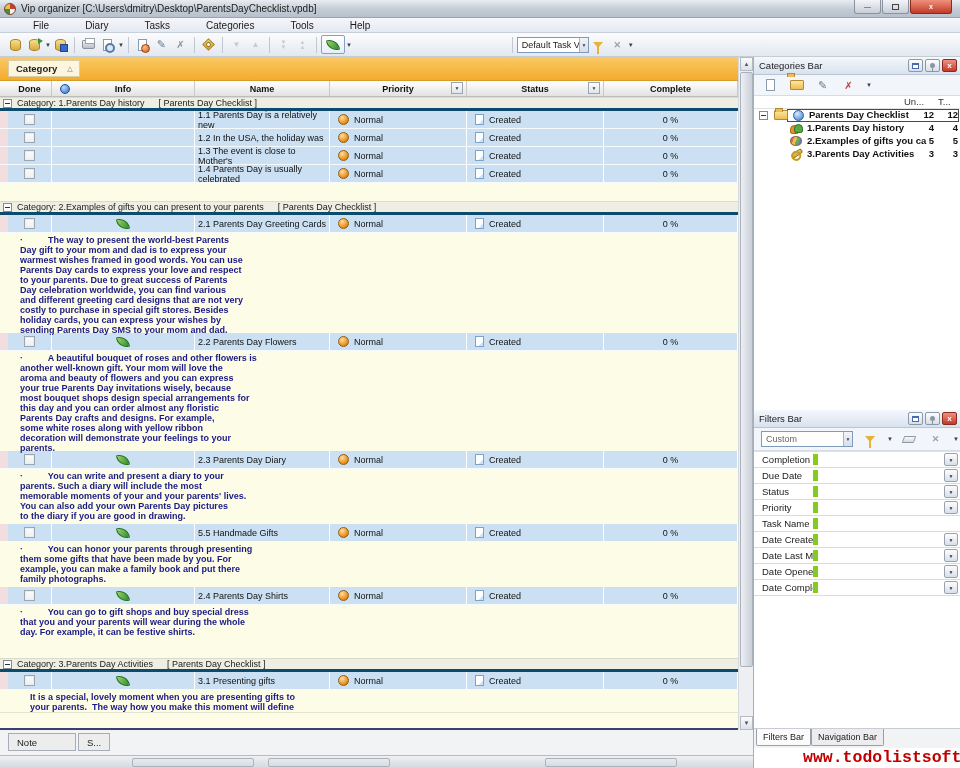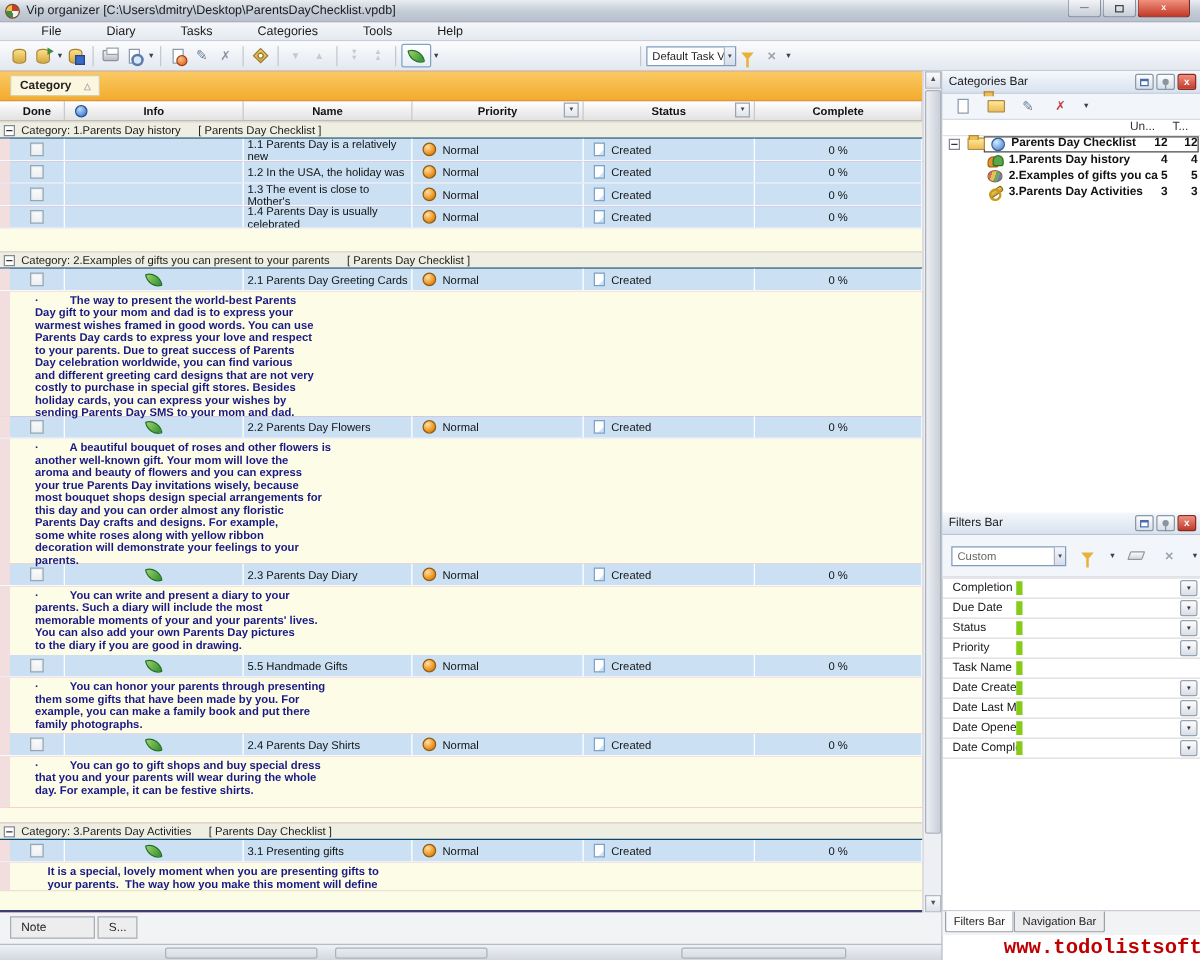--- a/index.html
+++ b/index.html
@@ -57,36 +57,36 @@
     border-bottom:2px solid #3A3F6E; font-size:9px; }
   .band { height:24px; background:linear-gradient(#FACA65,#F3AB2E); border-bottom:1px solid #D89A28; display:flex; align-items:center; padding-left:8px; }
   .chip { background:#FCF6DE; border:1px solid #D8CFA8; border-radius:1px; font-weight:bold; font-size:9.5px;
     padding:2px 6px 2px 7px; display:flex; align-items:center; gap:10px; color:#222; }
   .sorttri { color:#A9A9A9; font-size:7px; }
   .hdr { height:16px; display:flex; background:linear-gradient(#FFFFFF,#E2E2E2); border-bottom:1px solid #BDBDBD; font-weight:bold; }
   .hc { display:flex; align-items:center; justify-content:center; border-right:1px solid #C9C9C9; position:relative; }
   .hdd { position:absolute; right:3px; top:1px; width:12px; height:12px; background:linear-gradient(#FDFDFD,#DFE5EC); border:1px solid #9AA4B2; font-size:5px; color:#445; display:flex; align-items:center; justify-content:center; }
   .infoico { display:inline-block; width:10px; height:10px; border-radius:50%; background:radial-gradient(circle at 35% 30%,#BBD9F6,#2B6CC8); border:1px solid #1C4E9A; position:absolute; left:8px; top:3px; }
   .w-gut{width:8px;} .w-done{width:44px;} .w-info{width:143px;} .w-name{width:135px;} .w-pri{width:137px;} .w-stat{width:137px;} .w-comp{width:134px;}
-  .catrow { height:14px; background:#EFEEE3; border-top:1px solid #DCDACB; border-bottom:1px solid #0c4a6e; display:flex; align-items:center; padding-left:3px; color:#1A1A1A; }
+  .catrow { height:14px; background:#EFEEE3; border-top:1px solid #DCDACB; border-bottom:3px solid #0c4a6e; display:flex; align-items:center; padding-left:3px; color:#1A1A1A; }
   .exp { display:inline-block; width:9px; height:9px; background:#FFF; border:1px solid #848A94; position:relative; margin-right:5px; flex:none; }
   .exp::after { content:""; position:absolute; left:1px; right:1px; top:3px; height:1px; background:#333; }
   .book { margin-left:14px; }
   .trow { height:18px; display:flex; background:#CBE1F3; border-bottom:1px solid #F6FAFD; }
   .gut { width:8px; background:#F2DEDE; flex:none; }
   .c { border-right:1px solid #FFFFFF; display:flex; align-items:center; overflow:hidden; }
   .cdone { justify-content:center; }
   .cinfo { justify-content:center; }
   .cname { padding-left:3px; }
   .cpri,.cstat { padding-left:8px; gap:5px; }
   .ccomp { justify-content:center; }
   .cb { display:inline-block; width:11px; height:11px; background:linear-gradient(#FCFCFC,#EDEFF2); border:1px solid #9AA6B2; box-shadow:inset 0 0 0 1px #E9EEF3; }
   .ball { display:inline-block; width:11px; height:11px; border-radius:50%; background:radial-gradient(circle at 35% 30%,#FFDFA8,#F29A28 55%,#B96A10); border:1px solid #8F5E10; flex:none; }
   .docic { display:inline-block; width:9px; height:11px; background:linear-gradient(135deg,#FFFFFF 72%,#CFE2F6 72%); border:1px solid #7FA3C8; flex:none; }
-  .nrow { display:flex; background:#FDFCE6; }
+  .nrow { display:flex; background:#FDFCE6;flex-direction:column; }
   .ntext { padding:2px 0 0 20px; color:#1A1A86; font-weight:bold; font-size:9px; line-height:10px; white-space:pre-wrap; }
   .sprow { background:#FDFCE6; }
   .h100{height:100px;} .h55{height:55px;} .h45{height:45px;} .h41{height:41px;} .h22{height:22px; overflow:hidden;}
   .gfooter { height:16px; background:#FDFCE6; position:relative; border-top:1px solid #E6E4CE; }
   .countbox { position:absolute; left:186px; top:0; width:135px; height:15px; background:linear-gradient(#F2F2F2,#DDDDDD);
     border:1px solid #A4A4A4; font-weight:bold; font-size:9.5px; display:flex; align-items:center; padding-left:4px; color:#111;margin-top:44px; }
 
   
   .vscroll { position:absolute; left:738px; top:57px; width:15px; height:673px; background:#EDEFF2; border-left:1px solid #D5D8DD; }
   .sarrow { position:absolute; left:1px; width:13px; height:14px; background:linear-gradient(#FBFBFC,#DDE2E8); border:1px solid #B4BAC4; display:flex; align-items:center; justify-content:center; font-size:6px; color:#4A5464; }
@@ -598,21 +598,21 @@
     <div class="pbtns">
       <div class="pbtn">
           <span class="rest"></span>
         </div>
       <div class="pbtn">
           <span class="pinhead"></span>
         </div>
       <div class="pbtn pclose">x</div>
     </div>
   </div>
-  <div class="ptool" style="height:34px">
+  <div class="ptool" style="height:23px">
     <span class="combo" style="width:92px;color:#666">
       <span>Custom</span>
       <span class="spin">▼</span>
     </span>
     <span class="ti">
         <span class="fun"></span>
       </span>
     <span class="dd">▼</span>
     <span class="ti">
         <span class="ers"></span>

